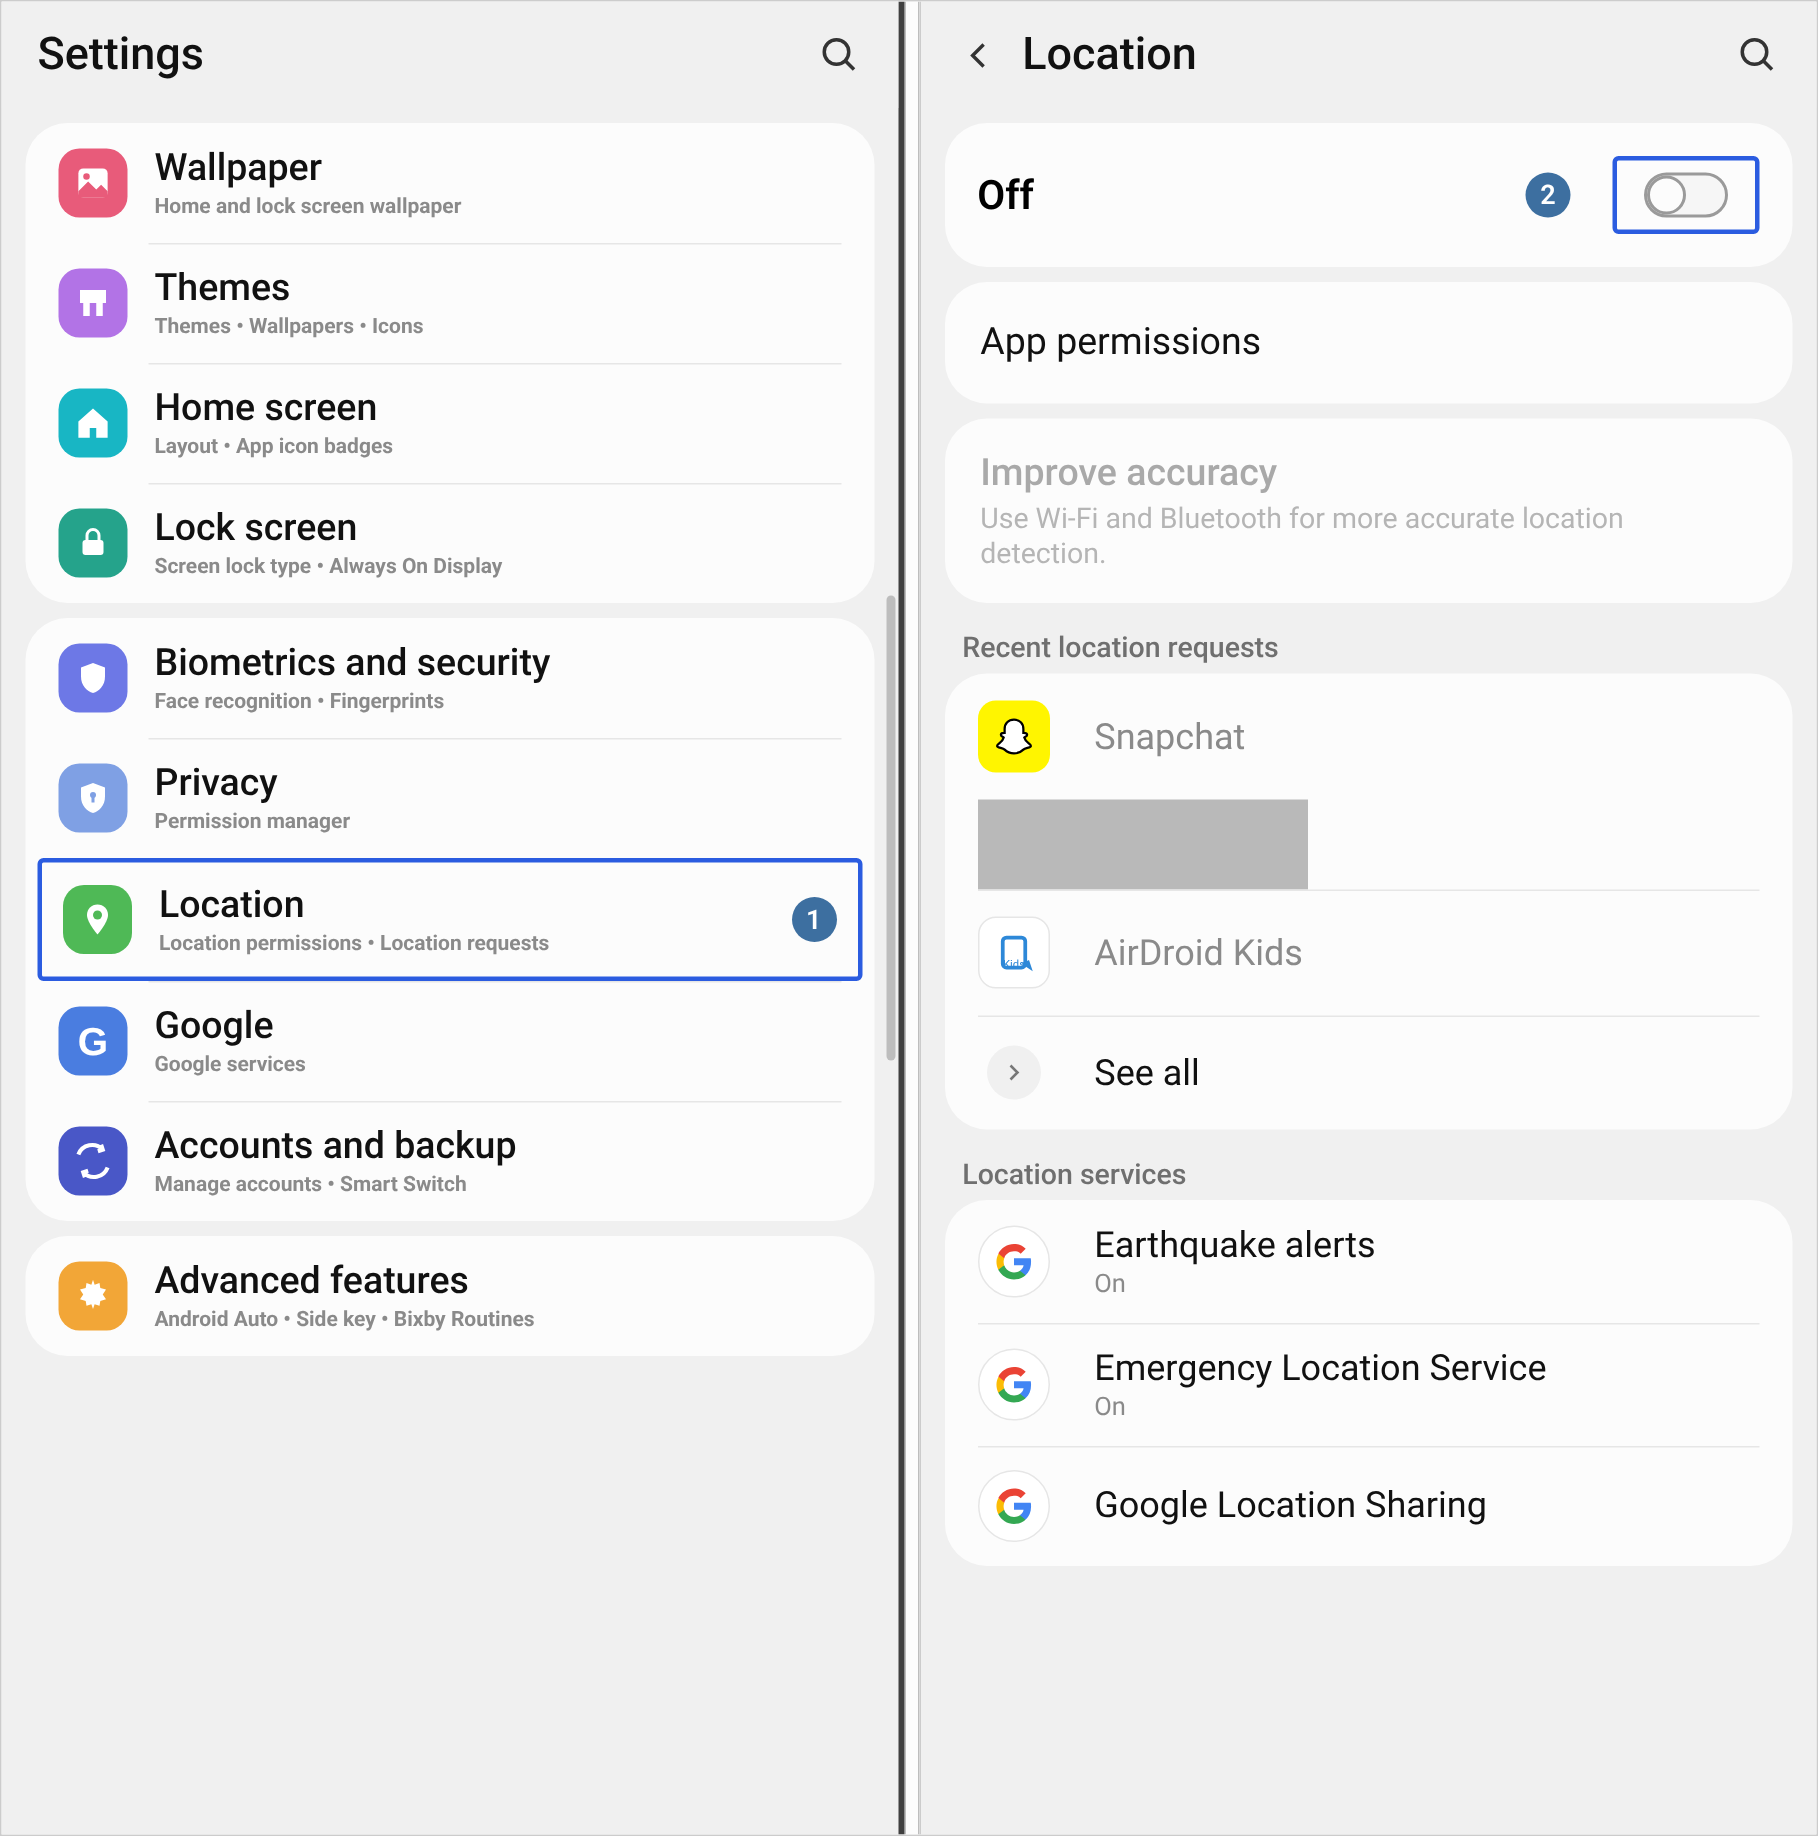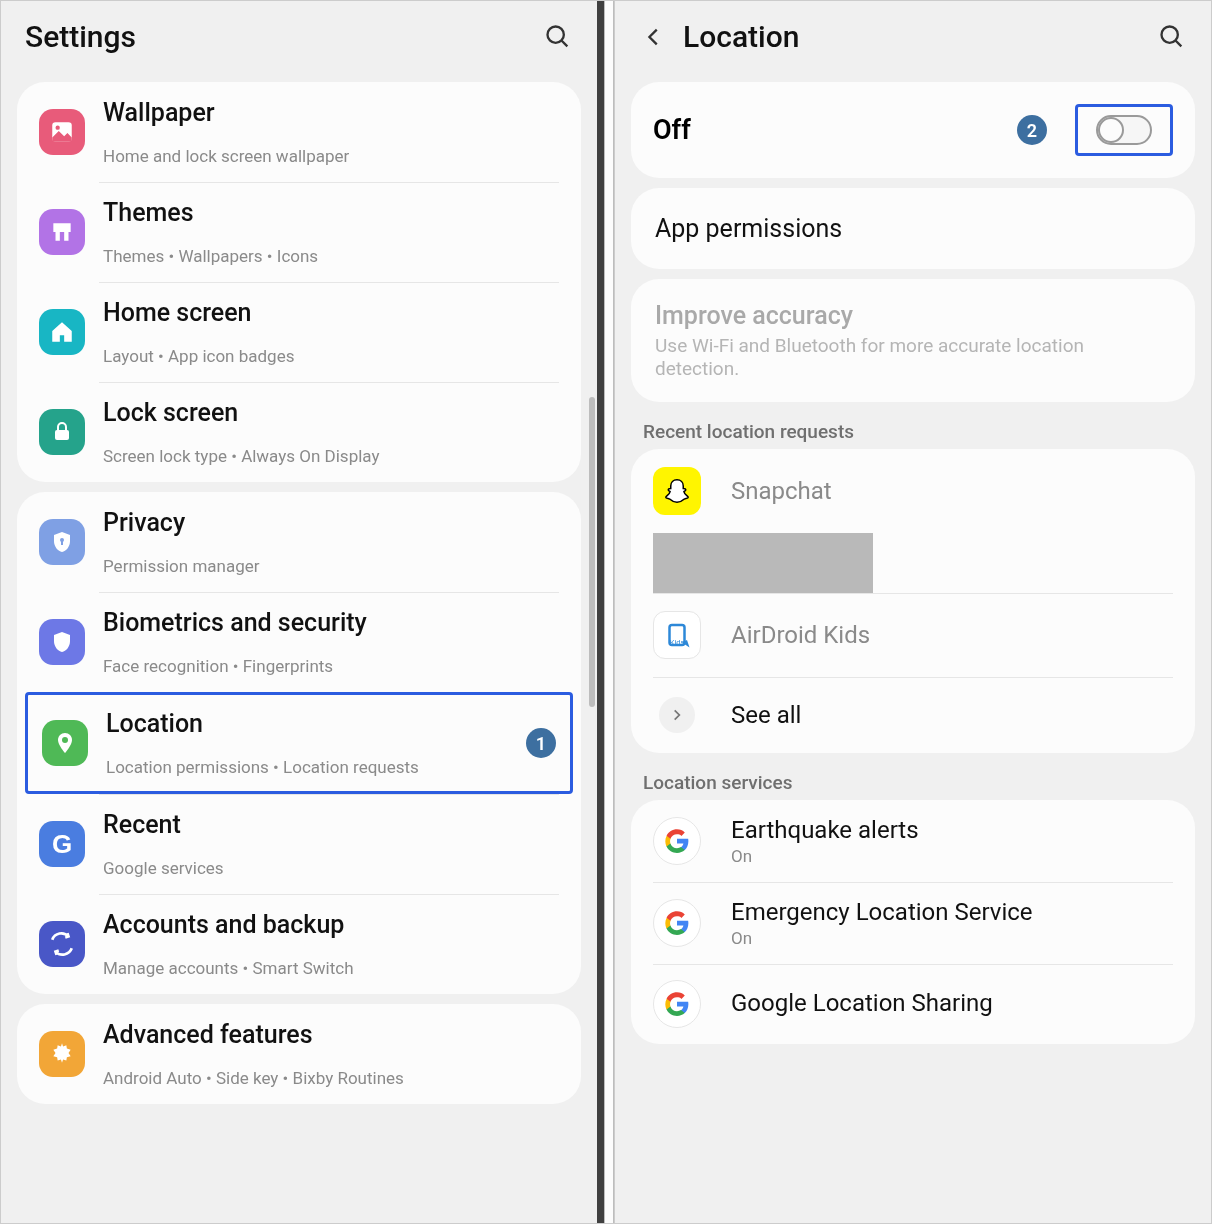--- a/index.html
+++ b/index.html
@@ -10,21 +10,21 @@
     height: 1224px;
     display: flex;
     border: 1px solid #ccc;
   }
   .pane {
     flex: 1;
     background: #f0f0f0;
     overflow: hidden;
     position: relative;
   }
-  .pane-left { border-right: 7px solid #404040; }
+  .pane-left { border-right: 4px solid #404040; }
   .pane-right { border-left: 1px solid #ccc; }
   .divider {
     width: 10px;
     background: #fcfcfc;
     border-left: 1px solid #bdbdbd;
     border-right: 1px solid #bdbdbd;
   }
   .header {
     display: flex;
     align-items: center;
@@ -64,21 +64,21 @@
     height:1px; background:#e6e6e6;
   }
   .icon-badge {
     width: 46px; height:46px; border-radius:14px;
     display:flex;align-items:center;justify-content:center;
     margin-right:18px;
     flex-shrink:0;
   }
   .item-text { flex:1; min-width:0; }
   .item-title { font-size:25px; color:#111; font-weight:500; }
-  .item-sub { font-size:17px; color:#8a8a8a; margin-top:19px; }
+  .item-sub { font-size:14px; color:#8a8a8a; margin-top:3px;font-weight:bold; }
   .num-badge {
     width:30px;height:30px;border-radius:50%;
     background:#3d6fa0;color:#fff;
     display:flex;align-items:center;justify-content:center;
     font-size:18px;font-weight:600;
     margin-left:10px;
   }
   .highlight {
     border: 3px solid #2b5ce0;
     border-radius: 4px;
@@ -226,62 +226,62 @@
       </div>
       <div class="item-text">
         <div class="item-title">Lock screen</div>
         <div class="item-sub">Screen lock type  •  Always On Display</div>
       </div>
     </div>
   </div>
 
   <div class="card">
     <div class="item">
+      <div class="icon-badge" style="background:#6d78e6">
+        <svg width="24" height="24" viewBox="0 0 24 24" fill="#fff">
+            <path d="M12 2 L20 5 V11 C20 17 16 21 12 22 C8 21 4 17 4 11 V5 Z"></path>
+          </svg>
+      </div>
+      <div class="item-text">
+        <div class="item-title">Biometrics and security</div>
+        <div class="item-sub">Face recognition  •  Fingerprints</div>
+      </div>
+    </div>
+    <div class="item">
       <div class="icon-badge" style="background:#7fa0e4">
         <svg width="24" height="24" viewBox="0 0 24 24" fill="#fff">
             <path d="M12 2 L20 5 V11 C20 17 16 21 12 22 C8 21 4 17 4 11 V5 Z"></path>
             <circle cx="12" cy="10" r="2" fill="#7fa0e4"></circle>
             <rect x="11" y="11" width="2" height="4" fill="#7fa0e4"></rect>
           </svg>
       </div>
       <div class="item-text">
         <div class="item-title">Privacy</div>
         <div class="item-sub">Permission manager</div>
       </div>
     </div>
-    <div class="item">
-      <div class="icon-badge" style="background:#6d78e6">
-        <svg width="24" height="24" viewBox="0 0 24 24" fill="#fff">
-            <path d="M12 2 L20 5 V11 C20 17 16 21 12 22 C8 21 4 17 4 11 V5 Z"></path>
-          </svg>
-      </div>
-      <div class="item-text">
-        <div class="item-title">Biometrics and security</div>
-        <div class="item-sub">Face recognition  •  Fingerprints</div>
-      </div>
-    </div>
     <div class="item highlight highlight-row">
       <div class="icon-badge" style="background:#4fb956">
         <svg width="24" height="24" viewBox="0 0 24 24" fill="#fff">
             <path d="M12 2 C8 2 5 5 5 9 C5 14 12 22 12 22 S19 14 19 9 C19 5 16 2 12 2 Z"></path>
             <circle cx="12" cy="9" r="3" fill="#4fb956"></circle>
           </svg>
       </div>
       <div class="item-text">
         <div class="item-title">Location</div>
         <div class="item-sub">Location permissions  •  Location requests</div>
       </div>
       <div class="num-badge">1</div>
     </div>
     <div class="item">
       <div class="icon-badge" style="background:#4a7de0">
         <span style="color:#fff;font-size:26px;font-weight:700;font-family:Arial">G</span>
       </div>
       <div class="item-text">
-        <div class="item-title">Recent</div>
+        <div class="item-title">Google</div>
         <div class="item-sub">Google services</div>
       </div>
     </div>
     <div class="item">
       <div class="icon-badge" style="background:#4957c7">
         <svg width="26" height="26" viewBox="0 0 24 24" fill="none" stroke="#fff" stroke-width="2.5">
             <path d="M3 8 A9 9 0 0 1 18 5 M17 2 L18 5 L15 6"></path>
             <path d="M21 16 A9 9 0 0 1 6 19 M7 22 L6 19 L9 18"></path>
           </svg>
       </div>

